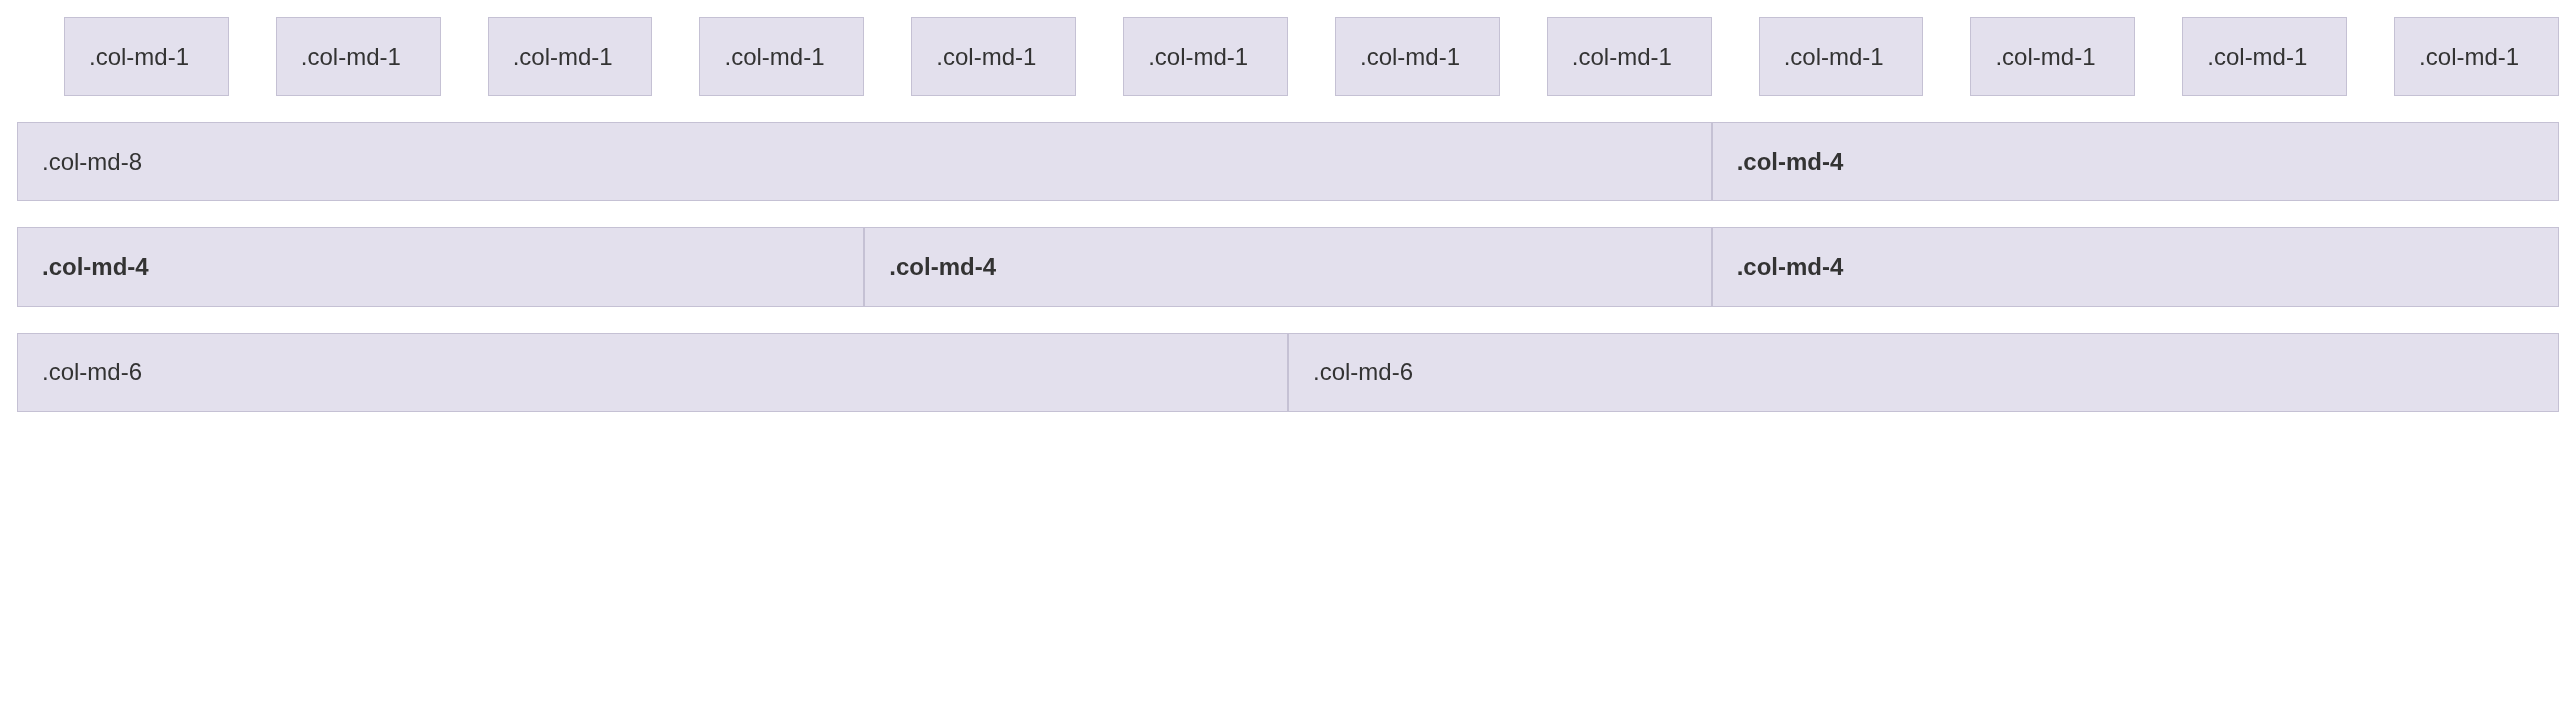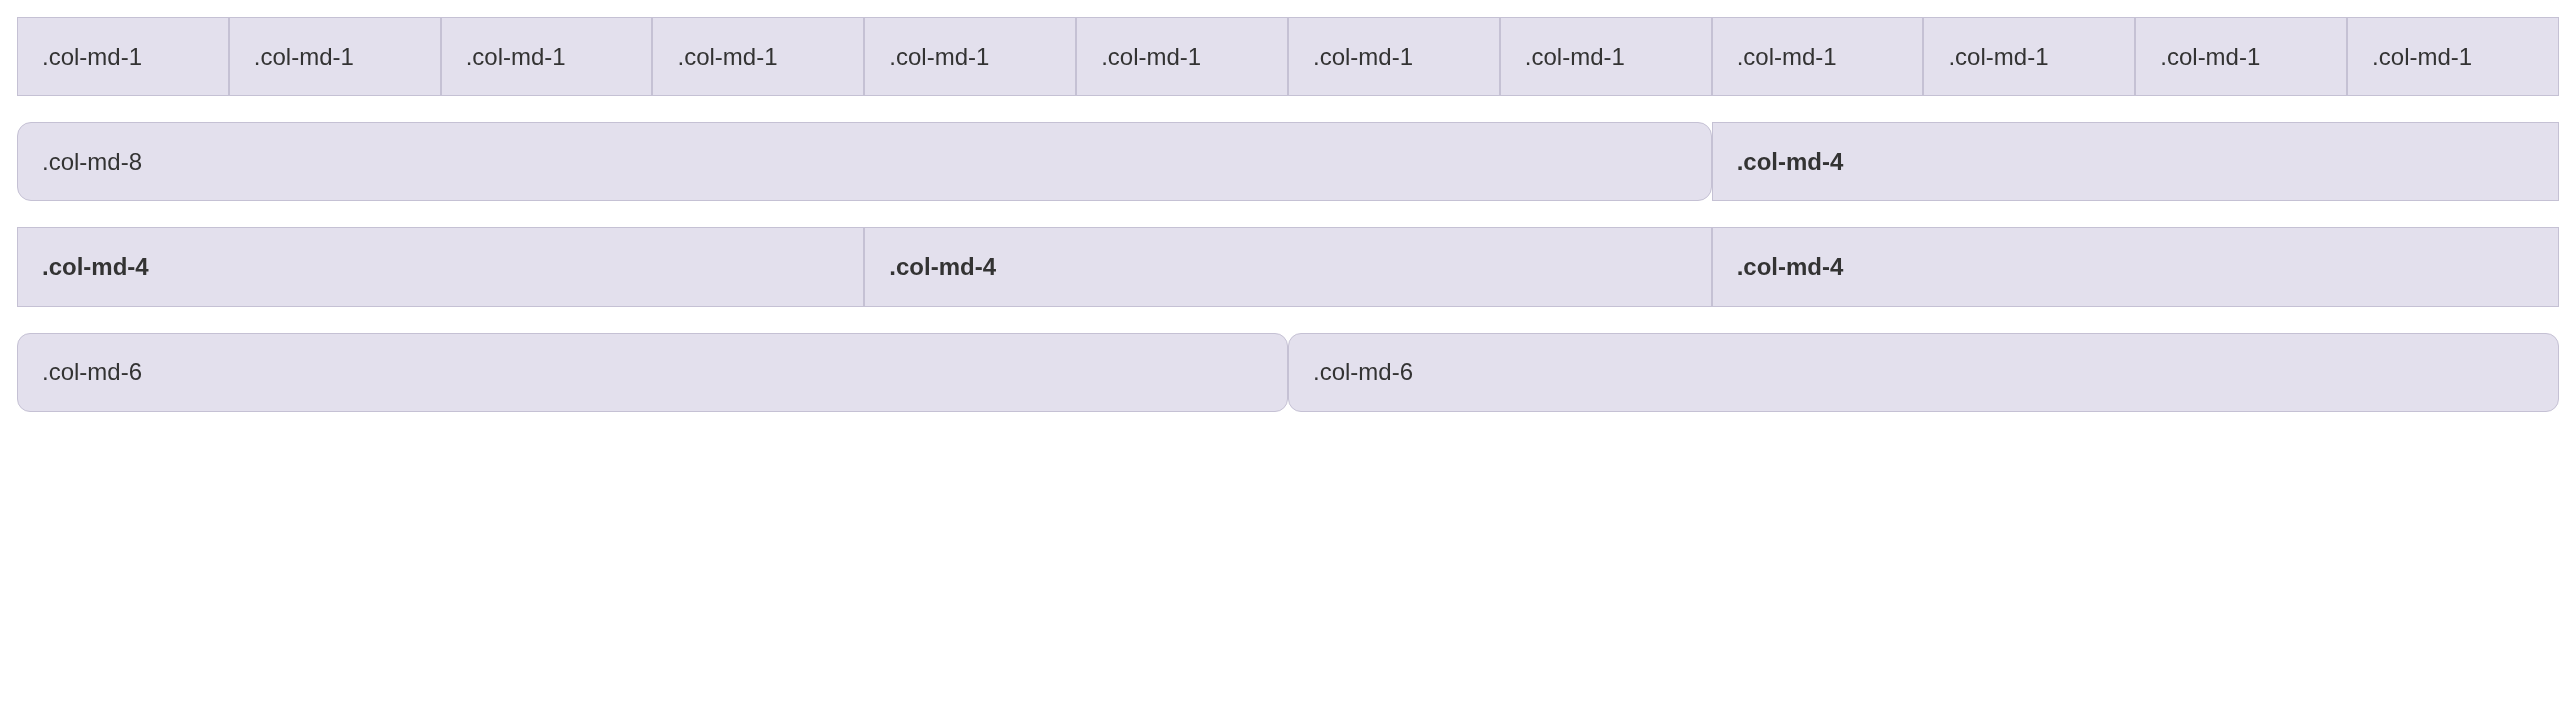--- a/index.html
+++ b/index.html
@@ -23,24 +23,24 @@
       margin-bottom: 26px;
       width: 100%;
     }
     .col {
       background-color: #e3e0ed;
       border: 0.9px solid #c5c1d4;
       padding: 20.6px 24px;
       color: #333;
       line-height: 1.5;
     }
-    .col-1 { width: 8.3333%; }
+    .col-1 { width: 8.3333%; margin-left: 47px; }
     .col-4 { width: 33.3333%; font-weight: bold; }
-    .col-6 { width: 50%; border-radius: 13px; }
-    .col-8 { width: 66.6667%; border-radius: 14px; }
+    .col-6 { width: 50%; }
+    .col-8 { width: 66.6667%; }
   </style>
 </head>
 <body>
 
 <div class="container">
 
   <div class="row">
     <div class="col col-1">.col-md-1</div>
     <div class="col col-1">.col-md-1</div>
     <div class="col col-1">.col-md-1</div>

